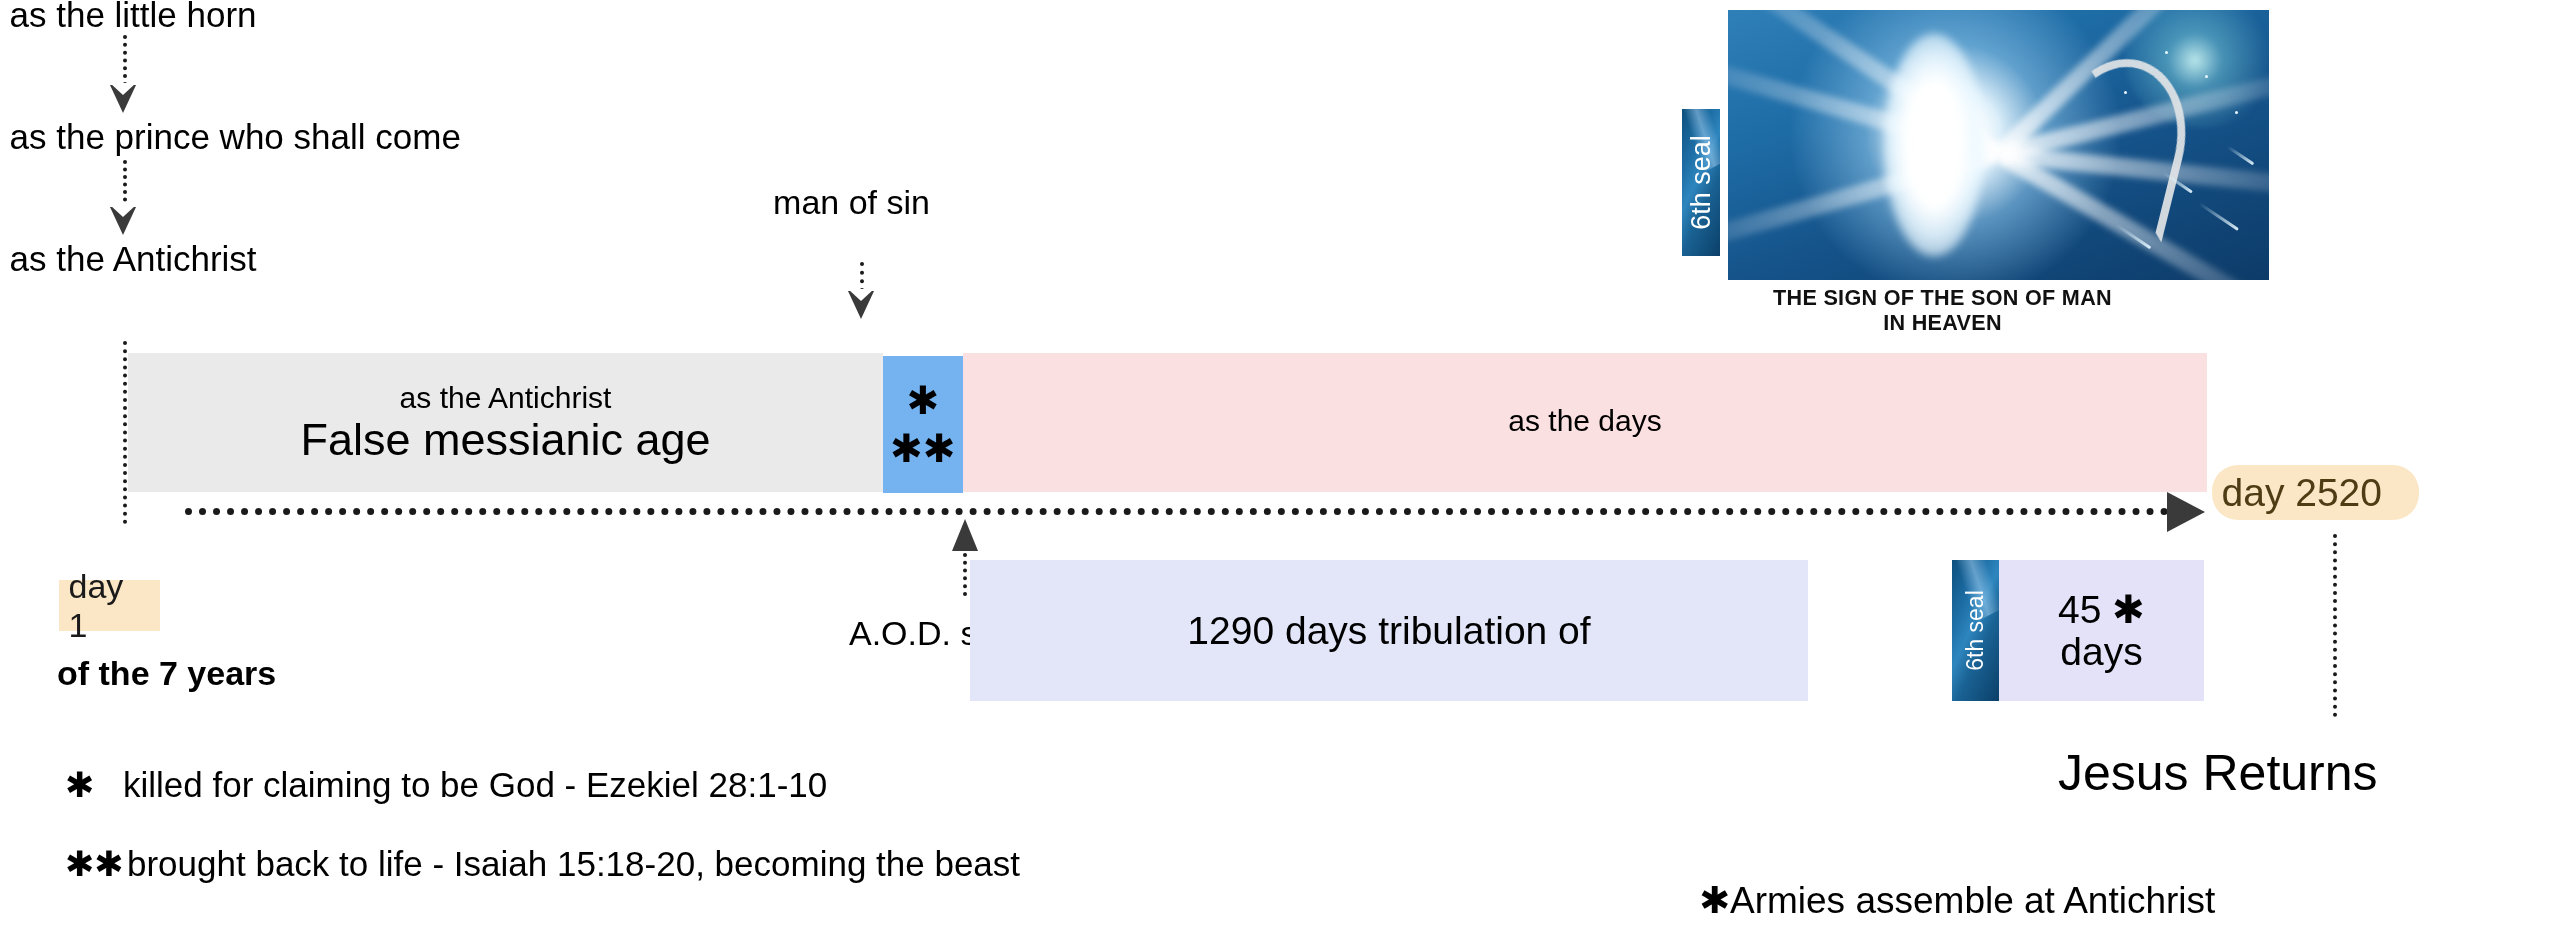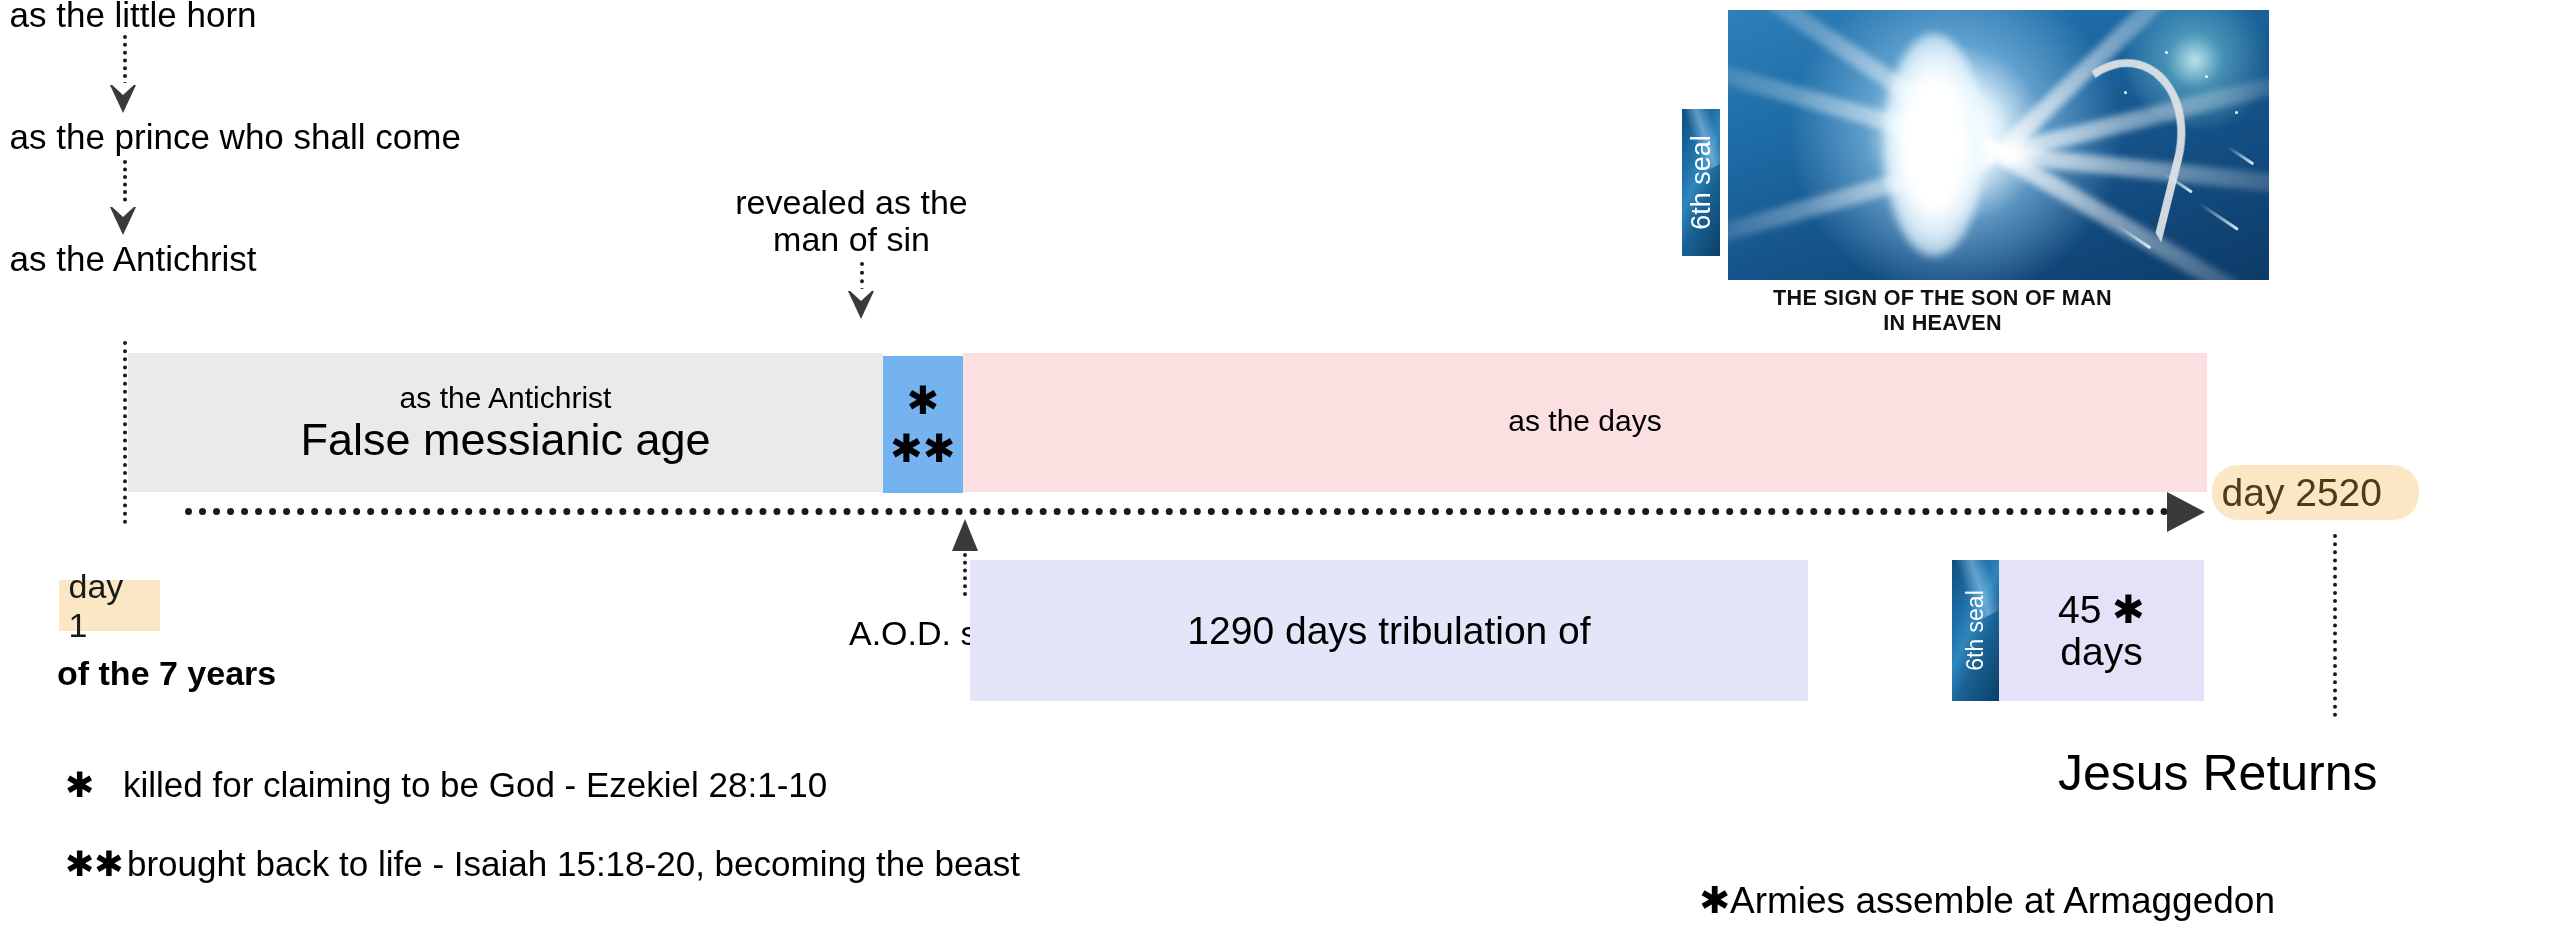--- a/index.html
+++ b/index.html
@@ -157,21 +157,20 @@
 <div class="abs lineage-label" style="left:9.5px;top:119px;">as the prince who shall come</div>
 
 <div class="abs v-dot" style="left:123px;top:160px;height:49px;"></div>
 <div class="arrowhead-down" style="left:110px;top:207px;"></div>
 
 <div class="abs lineage-label" style="left:9.5px;top:241px;">as the Antichrist</div>
 
 <div class="abs v-dot" style="left:123px;top:341px;height:183px;"></div>
 
 <div class="callout" style="left:676px;top:184px;width:351px;">
-  <div>revealed as the</div>
   <div>man of sin</div>
 </div>
 <div class="abs v-dot" style="left:860px;top:262px;height:30px;"></div>
 <div class="arrowhead-down" style="left:848px;top:291px;"></div>
 
 <div class="seal-strip seal-big" style="left:1682px;top:109px;width:38px;height:147px;">
   <span class="txt">6th seal</span>
 </div>
 
 <div class="pic" style="left:1728px;top:9.5px;width:541px;height:270px;">
@@ -251,14 +250,14 @@
 <div class="footnote" style="left:65px;top:765px;">
   <span class="fn-mark">✱</span><span>killed for claiming to be God - Ezekiel 28:1-10</span>
 </div>
 
 <div class="footnote" style="left:65px;top:844px;">
   <span class="fn-mark wide">✱✱</span><span>brought back to life - Isaiah 15:18-20, becoming the beast</span>
 </div>
 
 <div class="jesus-returns" style="left:2058px;top:744px;">Jesus Returns</div>
 
-<div class="armies" style="left:1699px;top:879px;">✱Armies assemble at Armaggedon</div>
+<div class="armies" style="left:1699px;top:879px;">✱Armies assemble at Antichrist</div>
 
 
 </body></html>

